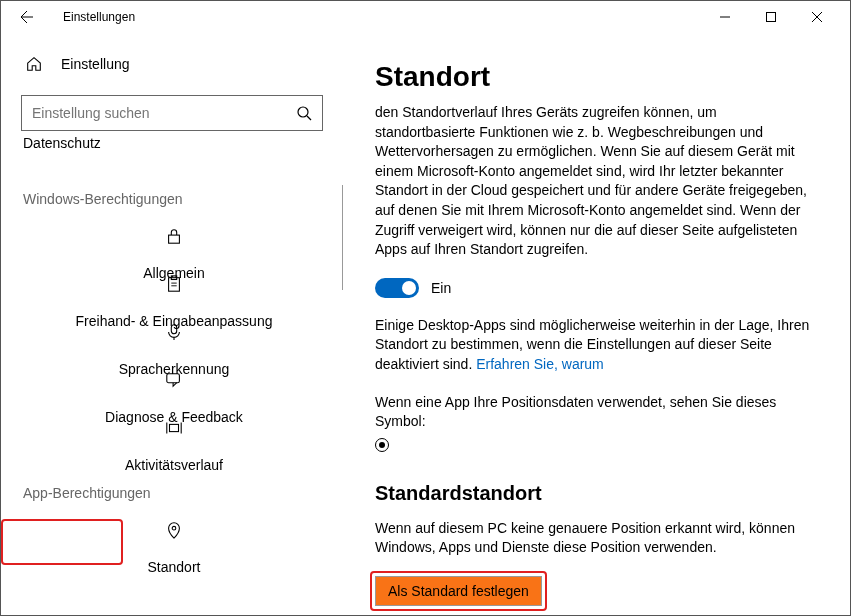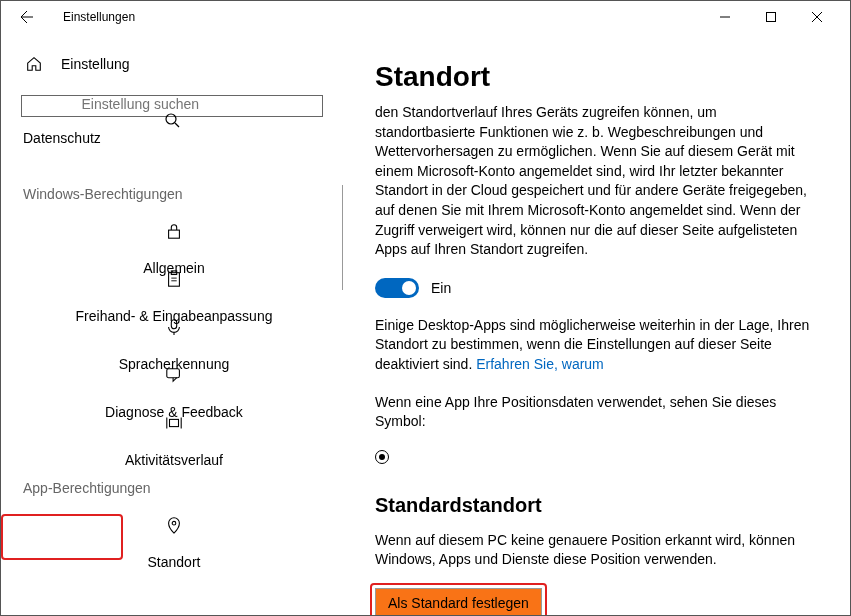--- a/index.html
+++ b/index.html
@@ -7,21 +7,21 @@
 .titlebar { height: 32px; display: flex; align-items: center; padding: 0 10px 0 8px; }
 .titlebar .back { width: 32px; height: 32px; display: flex; align-items: center; justify-content: center; }
 .titlebar .title { font-size: 12px; padding-left: 22px; }
 .win-controls { margin-left: auto; display: flex; }
 .win-controls > div { width: 46px; height: 32px; display: flex; align-items: center; justify-content: center; }
 .content { display: flex; height: calc(100% - 32px); }
 .sidebar { width: 342px; padding: 22px 20px 0 20px; position: relative; }
 .sidebar-divider { position: absolute; right: 0; top: 152px; width: 1px; height: 105px; background: #999; }
 .home-row { display: flex; align-items: center; gap: 18px; margin-bottom: 22px; padding-left: 4px; }
 .home-row .label { font-size: 14px; }
-.searchbox { border: 1px solid #666; height: 22px; display: flex; align-items: center; padding: 0 10px; margin-bottom: 13px; flex-direction: column; }
+.searchbox { border: 1px solid #666; height: 36px; display: flex; align-items: center; padding: 0 10px; margin-bottom: 4px; }
 .searchbox input { border: none; outline: none; flex: 1; font-size: 14px; font-family: inherit; background: transparent; }
 .searchbox .search-icon { width: 16px; height: 16px; }
 .category { font-size: 14px; font-weight: 400; margin-bottom: 40px; padding-left: 2px; }
 .section-label { font-size: 14px; color: #666; margin-bottom: 20px; padding-left: 2px; margin-top: 10px; }
 .nav-item { display: flex; align-items: center; gap: 20px; height: 42px; padding-left: 4px; margin-bottom: 6px; flex-direction: column; }
 .nav-item .label { font-size: 14px; }
 .nav-item.selected { position: relative; }
 .nav-item.selected .highlight { position: absolute; left: -20px; right: 200px; top: -2px; bottom: -2px; border: 2px solid #e02020; border-radius: 4px; }
 .main { flex: 1; padding: 28px 32px 0 32px; overflow: hidden; }
 h1 { font-size: 28px; font-weight: 600; margin-bottom: 10px; }
@@ -169,21 +169,21 @@
       <div class="toggle">
           <div class="knob"></div>
         </div>
       <span>Ein</span>
     </div>
 
     <p class="body-text">
       <span>Einige Desktop-Apps sind möglicherweise weiterhin in der Lage, Ihren Standort zu bestimmen, wenn die Einstellungen auf dieser Seite deaktiviert sind. </span><a href="#">Erfahren Sie, warum</a>
     </p>
 
-    <p class="body-text" style="margin-bottom:18px">Wenn eine App Ihre Positionsdaten verwendet, sehen Sie dieses Symbol:</p>
+    <p class="body-text" style="margin-bottom:6px">Wenn eine App Ihre Positionsdaten verwendet, sehen Sie dieses Symbol:</p>
     <div class="radio-dot">
         <div class="inner"></div>
       </div>
 
     <h2>Standardstandort</h2>
     <p class="body-text">Wenn auf diesem PC keine genauere Position erkannt wird, können Windows, Apps und Dienste diese Position verwenden.</p>
 
     <button class="btn-default">
       <div class="btn-highlight"></div>
       <span>Als Standard festlegen</span>

